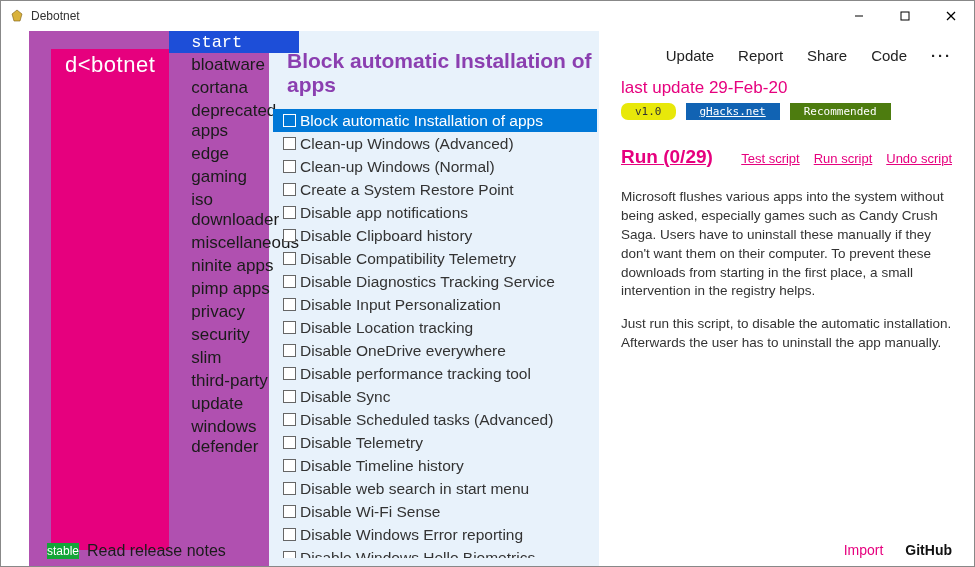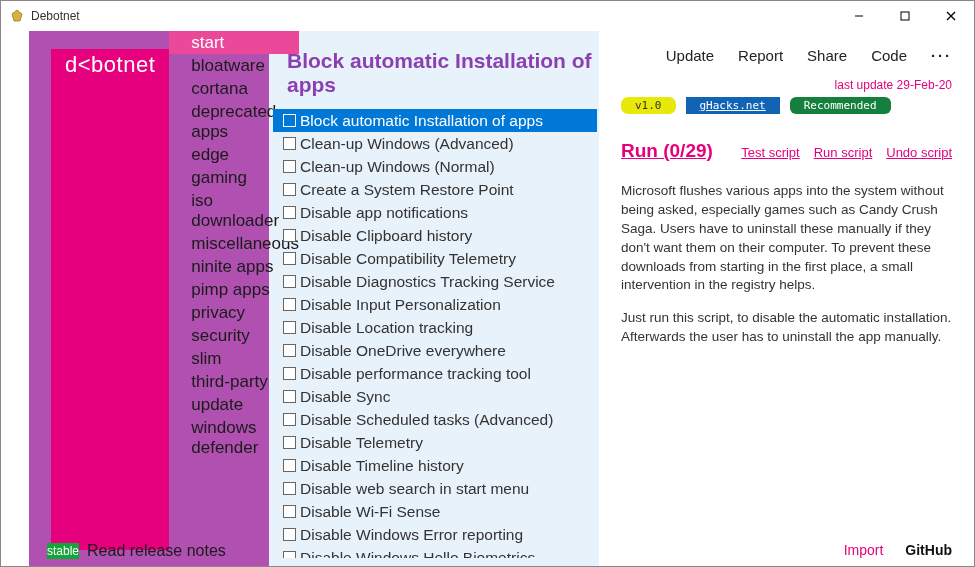--- a/index.html
+++ b/index.html
@@ -11,42 +11,42 @@
   .titlebar .title { font-size:12px; flex:0 0 auto; }
   .titlebar .spacer { flex:1; }
   .winbtn { width:46px; height:30px; display:flex; align-items:center; justify-content:center; font-size:12px; font-family:Arial; }
   
   .body { flex:1; display:flex; min-height:0; }
   
   .sidebar { width:240px; background:#b050b0; color:#1b1b1b; position:relative; display:flex; flex-direction:row;margin-left:28px; }
   .logo { margin:18px 0 16px 22px; background:#e6007e; color:#fff; font-size:22px; padding:3px 14px 5px 14px; width:max-content; font-weight:400; letter-spacing:0.5px;}
   .nav { }
   .nav-item { font-size:17px; padding:1.5px 0 1.5px 22px; cursor:default; color:#1b1b1b; }
-  .nav-item.selected { background:#ec4899; color:#fff; }
+  .nav-item.selected { background:#1d4ed8; color:#fff;font-family:Liberation Mono, monospace; }
   .side-footer { position:absolute; bottom:6px; left:0; width:100%; display:flex; align-items:center; gap:8px; padding-left:18px; font-size:12px;}
   .stable-badge { background:#13a538; color:#fff; padding:1px 0; font-size:12px;}
   .release-link { color:#1b1b1b; font-size:16px; text-decoration:none; }
   
   .center { flex:1; background:#e8f2fb; display:flex; flex-direction:column; min-width:0; padding:0 0 8px 0;}
   .center-title { color:#8b3fb0; font-size:21px; font-weight:600; padding:18px 0 12px 18px;}
   .list-wrap { position:relative; flex:1; min-height:0; margin-left:4px; }
   .list { height:100%; overflow-y: scroll; padding-right:2px;}
   .list-row { display:flex; align-items:center; padding:0 0 0 10px; font-size:15.5px; color:#333; height:23px; }
   .list-row.selected { background:#0078d7; color:#fff; }
   .chk { width:13px; height:13px; border:1px solid #666; margin-right:4px; flex:0 0 auto; background:#fff;}
   .list-row.selected .chk { border-color:#fff; background:transparent; }
   
   .right { width:375px; background:#fff; display:flex; flex-direction:column; padding:16px 22px 6px 22px; position:relative;}
   .toplinks { display:flex; justify-content:flex-end; gap:24px; font-size:15px; color:#222; align-items:center;}
-  .lastup { color:#e6007e; font-size:12px; margin-top:14px;text-align:right;}
+  .lastup { color:#e6007e; font-size:17px; margin-top:14px;}
   .badges { display:flex; gap:10px; margin-top:5px; font-size:11px; align-items:center;}
   .badge { padding:2px 14px; color:#fff; font-family:monospace; font-size:11px; }
   .badge.ver { background:#e8e80a; color:#333;border-radius:7px; }
   .badge.src { background:#1163b3; text-decoration:underline; }
-  .badge.rec { background:#15803d;border-radius:6px; }
+  .badge.rec { background:#4d7c0f; }
   .runline { display:flex; align-items:baseline; gap:14px; margin-top:26px; font-size:13px;}
   .run-big { color:#e6007e; font-size:19px; font-weight:600; text-decoration:underline; }
   .run-link { color:#e6007e; font-size:13px; text-decoration:underline; }
   .desc { font-size:13.5px; color:#333; margin-top:20px; line-height:1.4; }
   .desc p { margin:0 0 14px 0; }
   .right-footer { position:absolute; bottom:8px; right:22px; display:flex; gap:22px; font-size:14px; }
   .imp { color:#e6007e; }
   .gh { font-weight:700; color:#111;}
   
   .list::-webkit-scrollbar { width:17px; }

